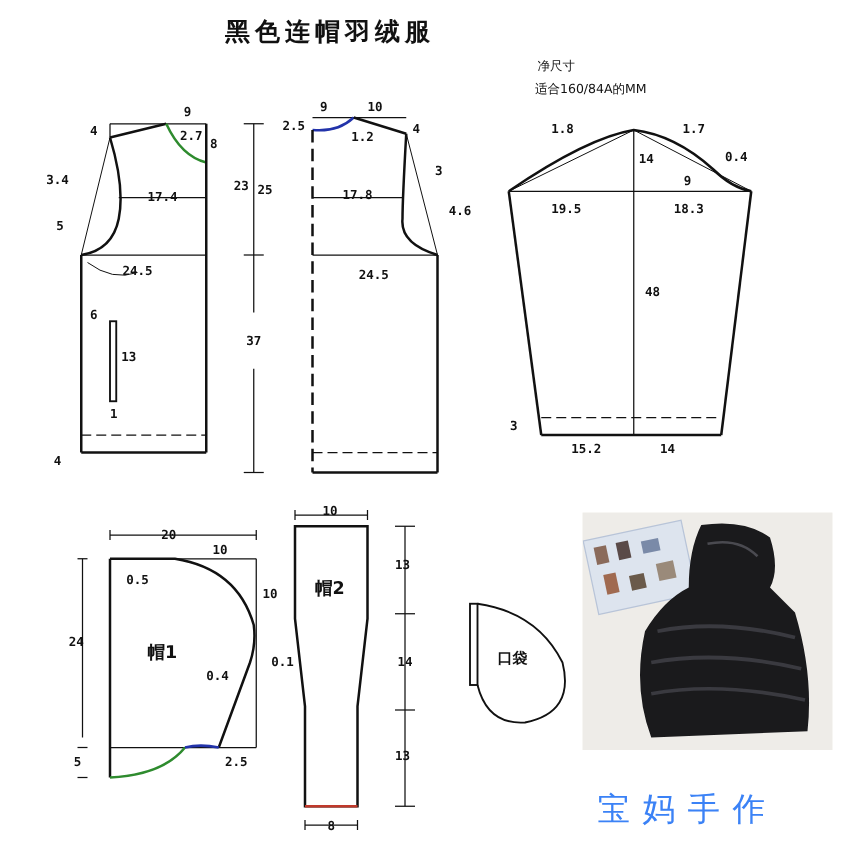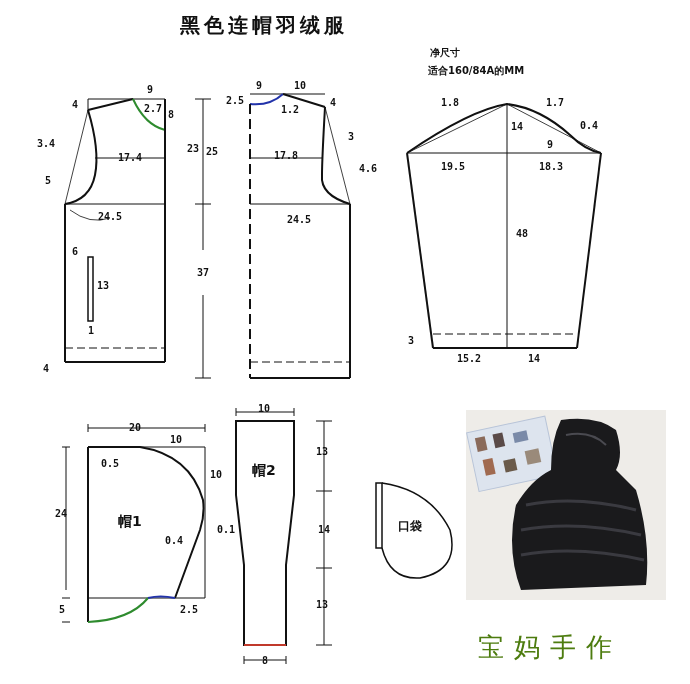--- a/index.html
+++ b/index.html
@@ -1,24 +1,24 @@
 <!DOCTYPE html>
 <html><head>
 <meta charset="utf-8">
 <style>
   html, body { margin: 0; padding: 0; background: #ffffff; }
   body { width: 690px; height: 684px; position: relative; overflow: hidden; font-family: "DejaVu Sans", sans-serif; }
   .title { position: absolute; left: 180px; top: 12px; font-size: 20px; font-weight: bold; letter-spacing: 4px; color: #111; font-family: "DejaVu Sans", sans-serif; }
-  .subtitle1 { position: absolute; left: 430px; top: 46px; font-size: 10px; font-weight: bold; color: #111; }
-  .subtitle2 { position: absolute; left: 428px; top: 64px; font-size: 10px; font-weight: bold; color: #111; }
+  .subtitle1 { position: absolute; left: 430px; top: 46px; font-size: 10px; font-weight: normal; color: #111; }
+  .subtitle2 { position: absolute; left: 428px; top: 64px; font-size: 10px; font-weight: normal; color: #111; }
   svg.diagram { position: absolute; left: 0; top: 0; }
   svg text { font-family: "DejaVu Sans Mono", monospace; font-size: 10px; font-weight: bold; fill: #111; }
   svg text.big { font-size: 14px; font-family: "DejaVu Sans", sans-serif; }
   .photo { position: absolute; left: 466px; top: 410px; width: 200px; height: 190px; background: #f1efec; overflow: hidden; }
-  .watermark { position: absolute; left: 478px; top: 630px; font-size: 26px; color: #4d7c0f; letter-spacing: 10px; font-family: "DejaVu Sans", sans-serif; }
+  .watermark { position: absolute; left: 478px; top: 630px; font-size: 26px; color: #3b82f6; letter-spacing: 10px; font-family: "DejaVu Sans", sans-serif; }
 </style>
 </head>
 <body>
 
 <div class="title">黑色连帽羽绒服</div>
 <div class="subtitle1">净尺寸</div>
 <div class="subtitle2">适合160/84A的MM</div>
 
 <svg class="diagram" width="690" height="684" viewBox="0 0 690 684">
 

